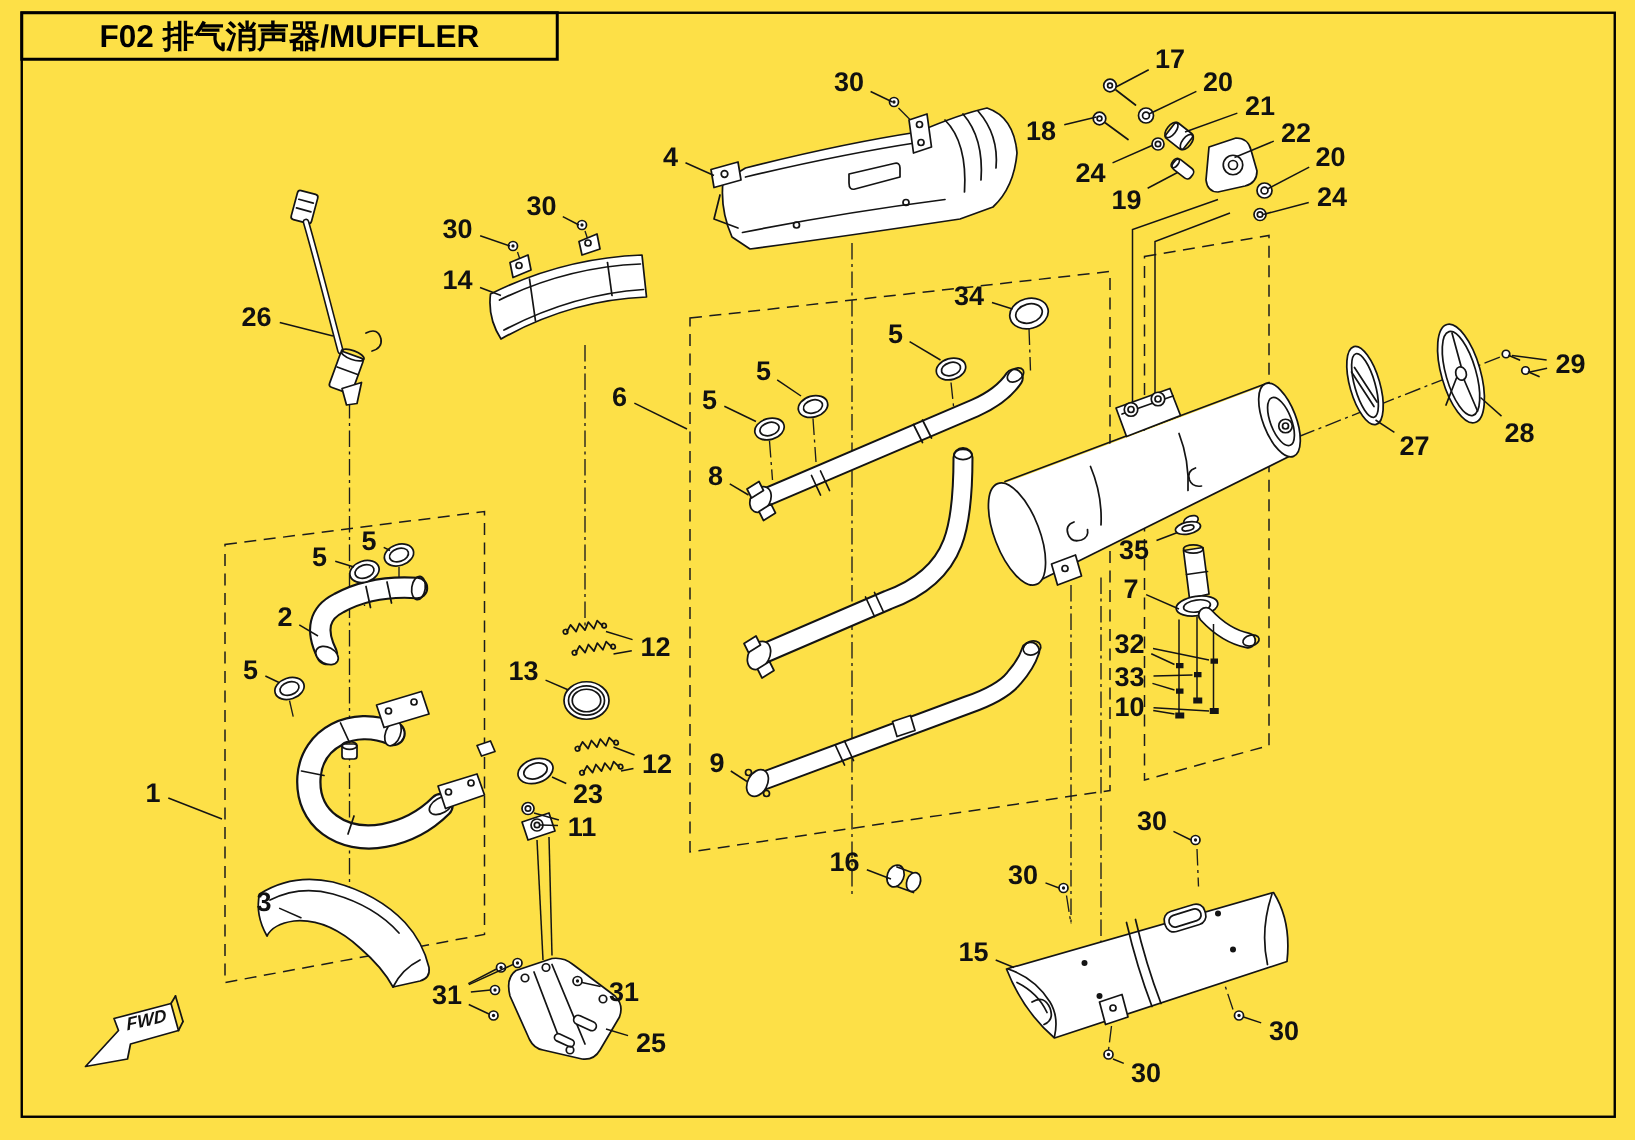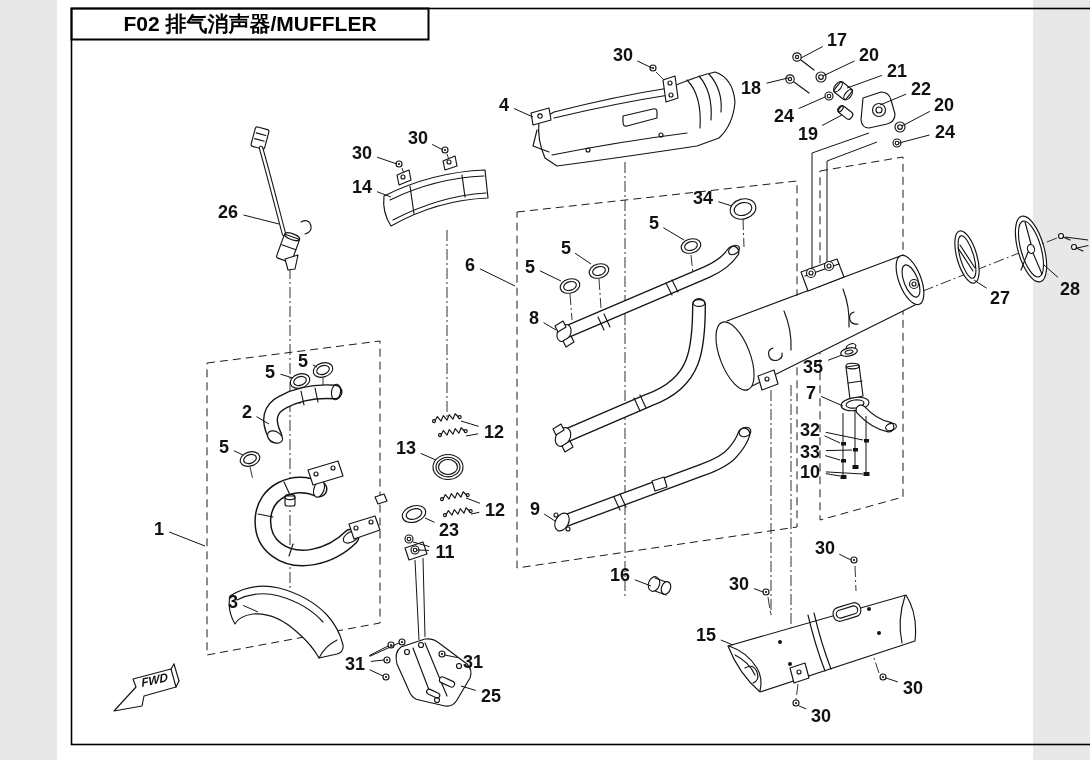--- a/index.html
+++ b/index.html
@@ -1,16 +1,16 @@
 <!DOCTYPE html>
 <html><head>
 <meta charset="utf-8">
 <style>
   html,body{margin:0;padding:0;background:#e8e8e8;}
-  .page{width:976px;height:760px;background:#ffffff;position:relative;margin:0 auto;
+  .page{width:1090px;height:760px;background:#fde047;position:relative;margin:0 auto;
         font-family:"Liberation Sans","DejaVu Sans",sans-serif;}
   svg{display:block;}
   .thin{fill:none;stroke:#141414;stroke-width:1.15;stroke-linejoin:round;stroke-linecap:round;}
   .fillw{fill:#ffffff;}
   .filld{fill:#141414;stroke:none;}
   .dashbox{fill:none;stroke:#1c1c1c;stroke-width:1;stroke-dasharray:8 5;}
   .axis{fill:none;stroke:#1c1c1c;stroke-width:.9;stroke-dasharray:11 3 2 3;}
   .leader{stroke:#141414;stroke-width:1;fill:none;}
   .tube-o{fill:none;stroke:#141414;stroke-linecap:round;stroke-linejoin:round;}
   .tube-i{fill:none;stroke:#ffffff;stroke-linecap:round;stroke-linejoin:round;}

